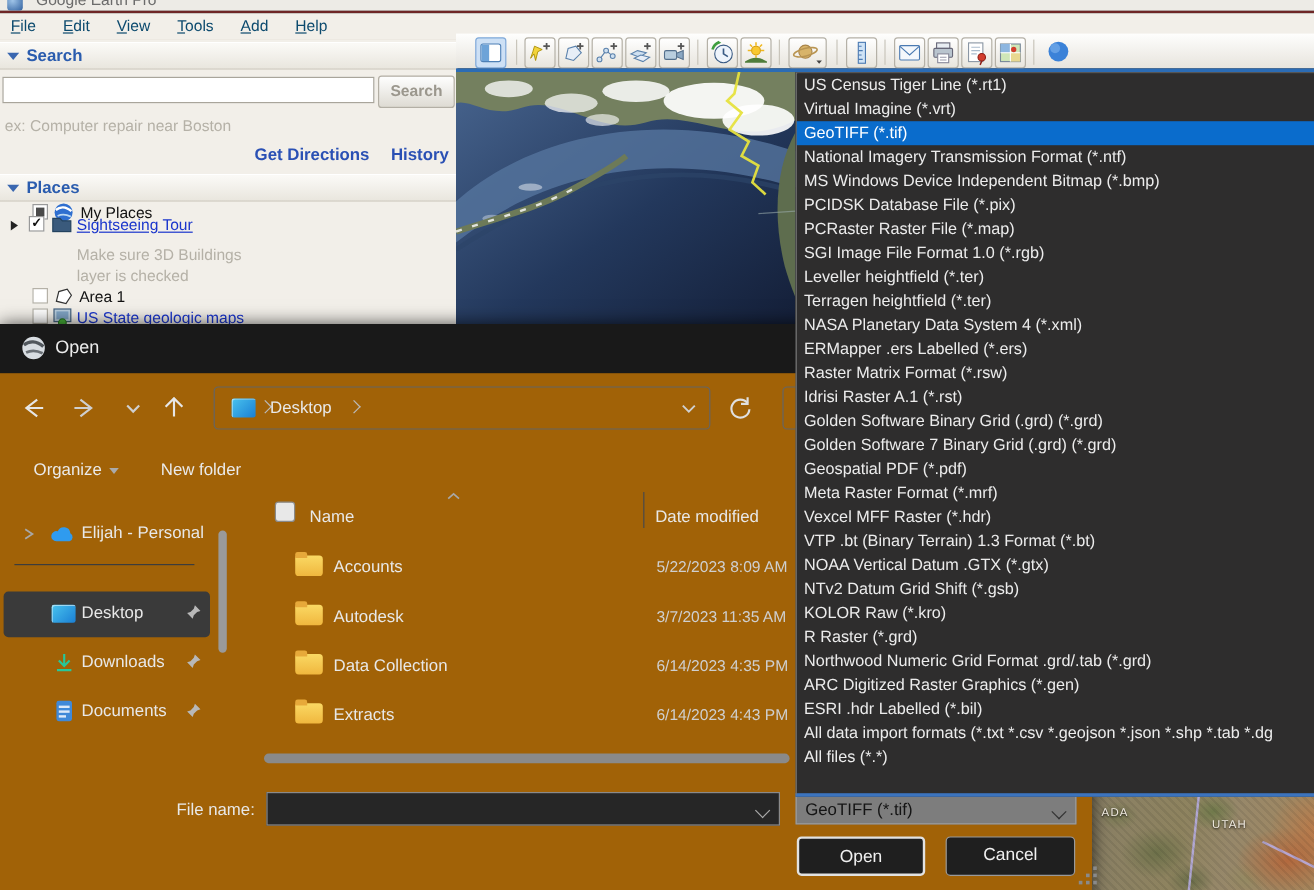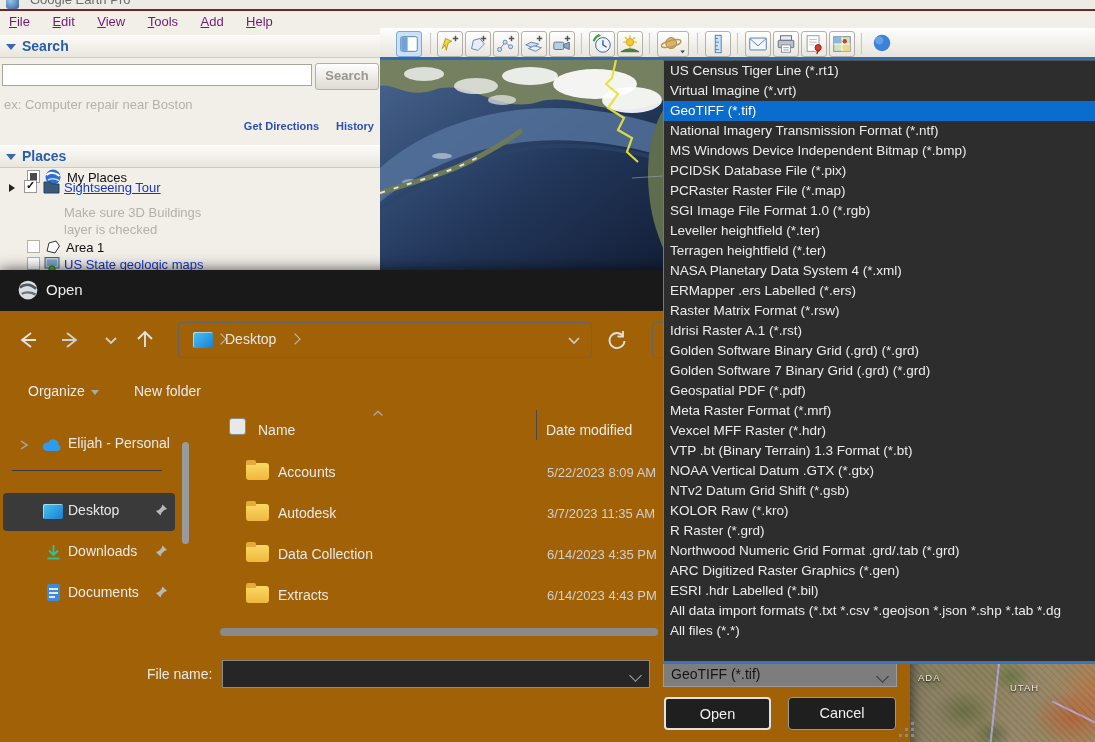--- a/index.html
+++ b/index.html
@@ -6,35 +6,35 @@
   #root{position:relative;width:1095px;height:742px;overflow:hidden;
         font-family:"Liberation Sans",sans-serif;background:#1e1e1e;}
   .abs{position:absolute;}
   
   #ge-titlebar{left:0;top:0;width:1095px;height:9px;background:#edebe6;overflow:hidden;}
   #ge-titlebar .ttl{position:absolute;left:30px;top:-8px;font-size:13px;color:#6b6b6b;}
   #ge-titlebar .appico{position:absolute;left:6px;top:-4px;width:13px;height:13px;border-radius:3px;
         background:radial-gradient(circle at 35% 35%,#9fc4e8,#2f5f9e);}
   #maroon-line{left:0;top:9px;width:1095px;height:2px;background:#6e2626;}
   #menubar{left:0;top:11px;width:1095px;height:22px;background:#f2efe9;border-bottom:1px solid #dcd8ce;}
-  .menu-item{display:inline-block;padding:3px 9px 0 9px;font-size:13px;color:#701a75;cursor:default;}
+  .menu-item{display:inline-block;padding:3px 9px 0 9px;font-size:13px;color:#0c4a6e;cursor:default;}
   .menu-item::first-letter{text-decoration:underline;}
   
   #left-panel{left:0;top:33px;width:380px;height:237px;background:#f2efe9;border-right:1px solid #c6c2b8;}
   .panel-hd{position:absolute;left:0;width:380px;height:21px;
       background:linear-gradient(#fbfaf7,#e9e6de);border-top:1px solid #fff;border-bottom:1px solid #cfcbc1;}
   .panel-hd .tri{position:absolute;left:6px;top:8px;width:0;height:0;
       border-left:5px solid transparent;border-right:5px solid transparent;border-top:6px solid #3a67b0;}
   .panel-hd .txt{position:absolute;left:22px;top:2px;font-size:14px;font-weight:bold;color:#2a5cae;}
   #search-input{position:absolute;left:2px;top:31px;width:300px;height:20px;border:1px solid #a9a59b;
       background:#fff;font-size:13px;padding:0 4px;}
   #search-btn{position:absolute;left:315px;top:30px;width:62px;height:25px;border:1px solid #b3afa5;border-radius:3px;
       background:linear-gradient(#fefefe,#dedbd3);font-size:13px;font-weight:bold;color:#9b978d;text-align:center;line-height:24px;}
   #search-hint{position:absolute;left:4px;top:64px;font-size:13px;color:#b5b1a7;}
-  #search-links{position:absolute;right:6px;top:87px;font-size:11px;font-weight:bold;color:#2a50b4;}
+  #search-links{position:absolute;right:6px;top:87px;font-size:14px;font-weight:bold;color:#2a50b4;}
   #search-links span{margin-left:14px;}
   .tree-row{position:absolute;left:0;width:378px;height:17px;font-size:13px;color:#111;}
   .cbx{position:absolute;top:1px;width:13px;height:13px;background:#fff;border:1px solid #999;box-sizing:border-box;}
   .cbx.partial::after{content:"";position:absolute;left:2px;top:2px;width:7px;height:7px;background:#4a4a4a;}
   .cbx.checked::after{content:"\2713";position:absolute;left:1px;top:-2px;font-size:11px;font-weight:bold;color:#111;}
   .tree-note{position:absolute;font-size:13px;color:#b5b1a7;}
   .blue-link{color:#1a35cc;text-decoration:underline;}
   .expander{position:absolute;left:9px;top:5px;width:0;height:0;
       border-top:4px solid transparent;border-bottom:4px solid transparent;border-left:6px solid #222;}
   

